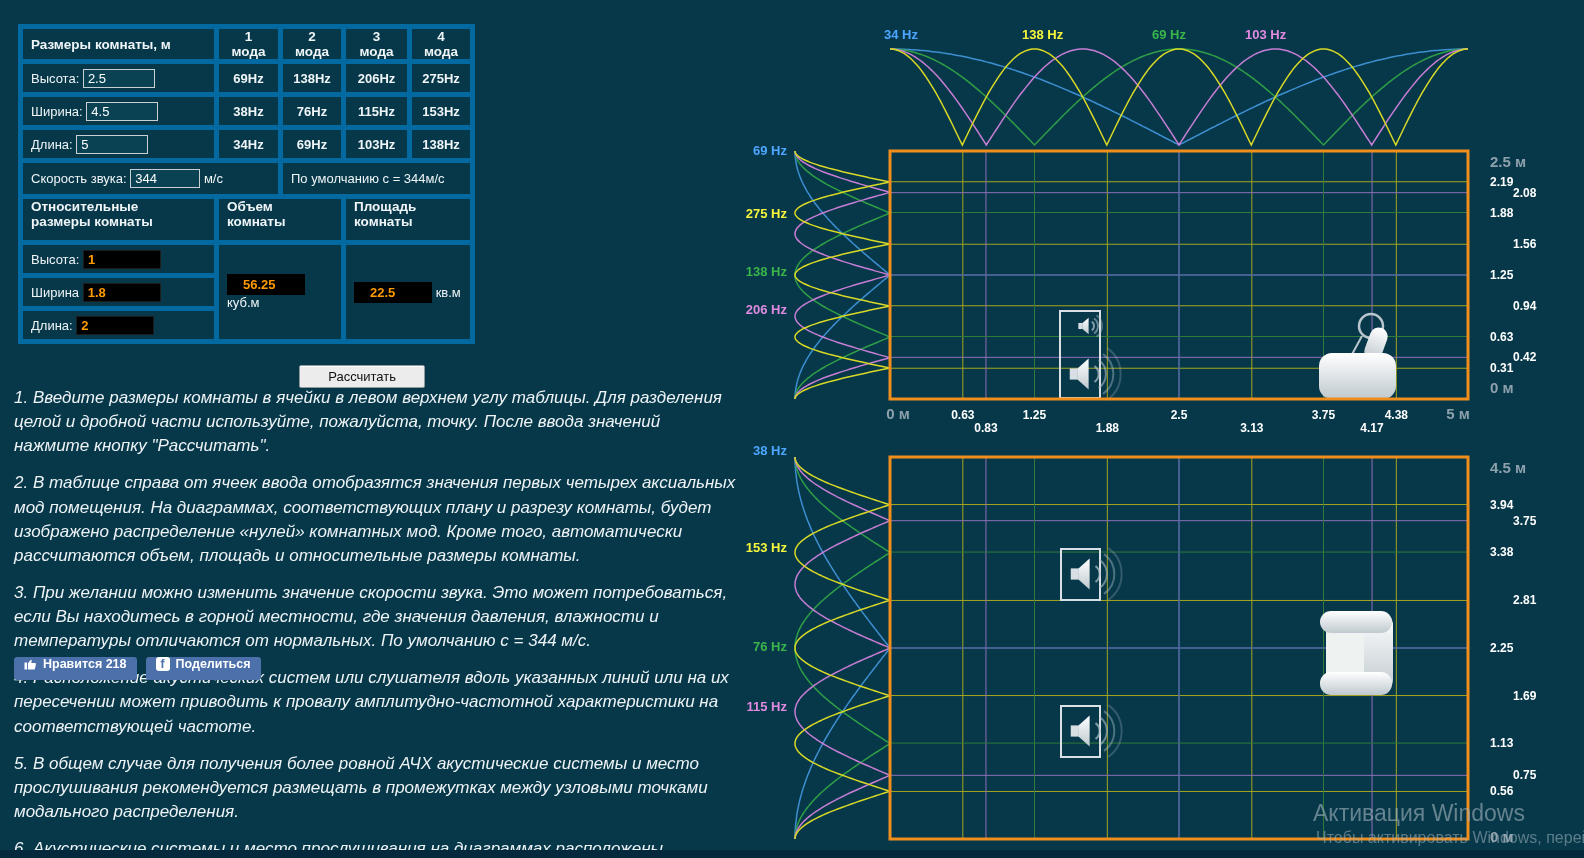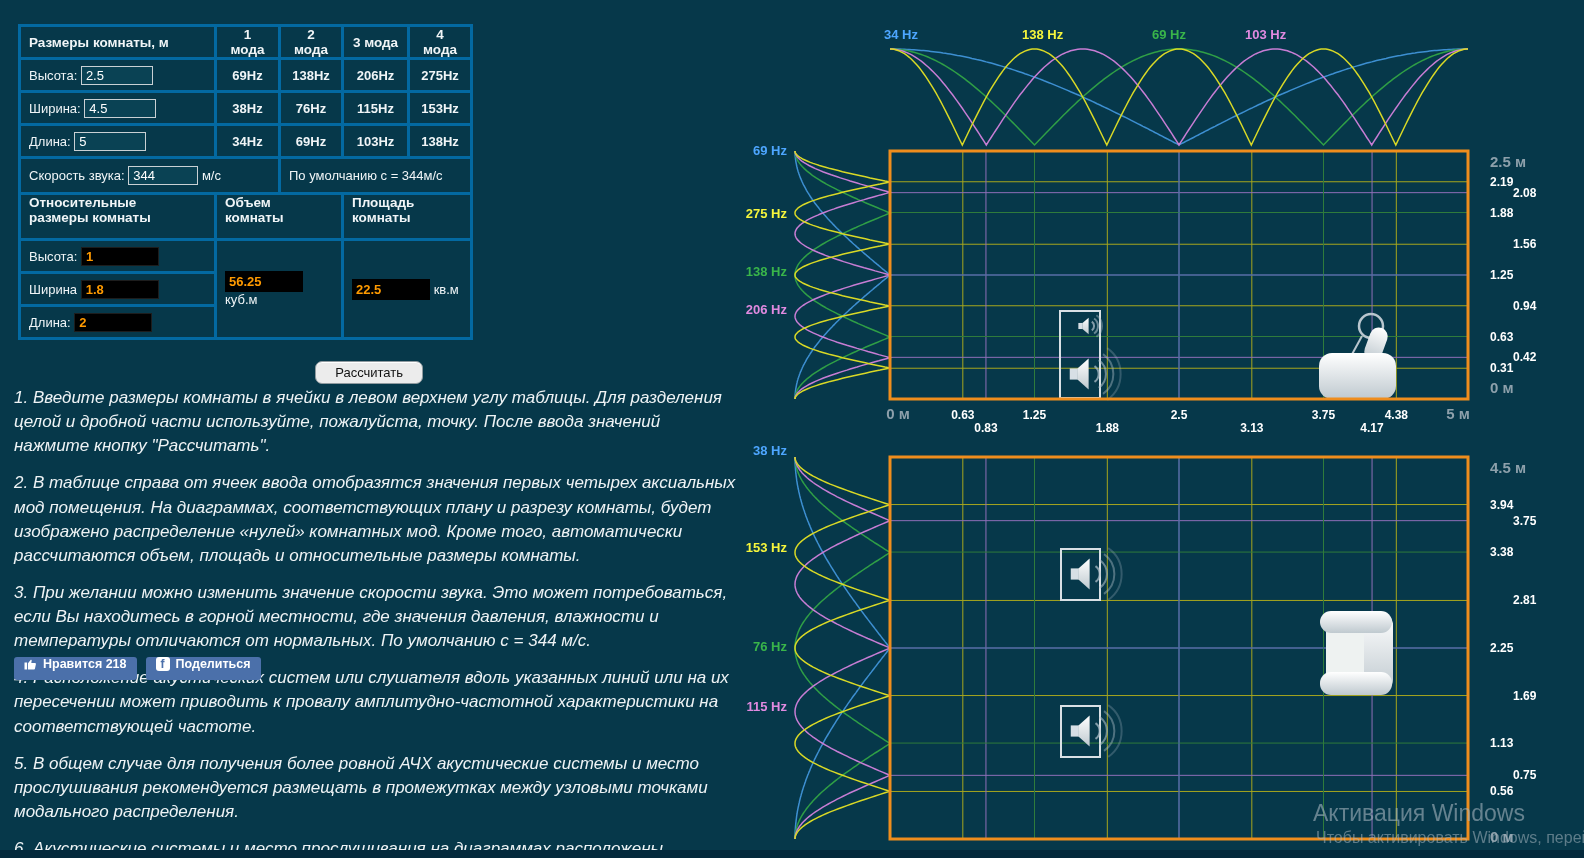--- a/index.html
+++ b/index.html
@@ -5,45 +5,45 @@
   html,body{margin:0;padding:0;}
   body{
     width:1584px;height:858px;position:relative;overflow:hidden;
     background:#06384a;
     font-family:"Liberation Sans",sans-serif;
   }
   
   .panel{position:absolute;left:18px;top:24px;}
   table.modes{border-collapse:collapse;}
   table.modes td{
-    border:3px solid #0369a1;color:#f0f5f7;font-size:13px;
+    border:5px solid #0369a1;color:#f0f5f7;font-size:13px;
     padding:0 8px;height:33px;box-sizing:border-box;
   }
   tr.hdr td{font-weight:bold;font-size:13.5px;}
   .m1{color:#4da6ff}.m2{color:#2eb82e}.m3{color:#e57fe5}.m4{color:#ffff1f}
   td.freq{text-align:center;font-weight:bold;margin-left:12px;}
   input.dim{
     width:72px;background:#0a4254;border:1px solid #c9d0d4;color:#fff;
     font-size:13px;height:19px;padding:0 4px;font-family:inherit;box-sizing:border-box;
   }
   input.speed{width:70px;}
   input.rel{
     width:78px;background:#000;border:1px solid #1d1d1d;color:#ff9a00;
     font-weight:bold;font-size:13px;height:19px;padding:0 4px;font-family:inherit;box-sizing:border-box;
   }
   tr.hdr2 td{vertical-align:top;padding-top:0;font-weight:bold;font-size:13.5px;white-space:pre-line;}
   .blackbox{
     display:inline-block;width:78px;background:#000;color:#ff9a00;
-    font-weight:bold;font-size:13px;padding:3px 4px;box-sizing:border-box;
+    font-weight:bold;font-size:13px;padding:3px 16px;box-sizing:border-box;
   }
   .unit{color:#f0f5f7;font-size:13px;}
   .btn-row{margin-top:21px;text-align:right;padding-right:50px;}
   button.calc{
     font-family:inherit;font-size:13px;color:#111;background:#ececec;
-    border:1px solid #8f9a9f;border-radius:7px;padding:3px 19px;
+    border:1px solid #8f9a9f;border-radius:2px;padding:3px 28px;
     box-shadow:inset 0 1px 0 #fff;
   }
   
   .instr{position:absolute;left:14px;top:386px;width:726px;color:#eef3f5;font-size:17px;line-height:1.42;font-style:italic;}
   .instr p{margin:0 0 13px 0;}
   
   .social{position:absolute;left:14px;top:657px;display:flex;gap:9px;}
   .sbtn{
     height:23px;display:flex;gap:6px;padding:0 10px;
     border-radius:3px;color:#fff;font-size:12.5px;font-weight:bold;background:#4b70aa;cursor:pointer;

